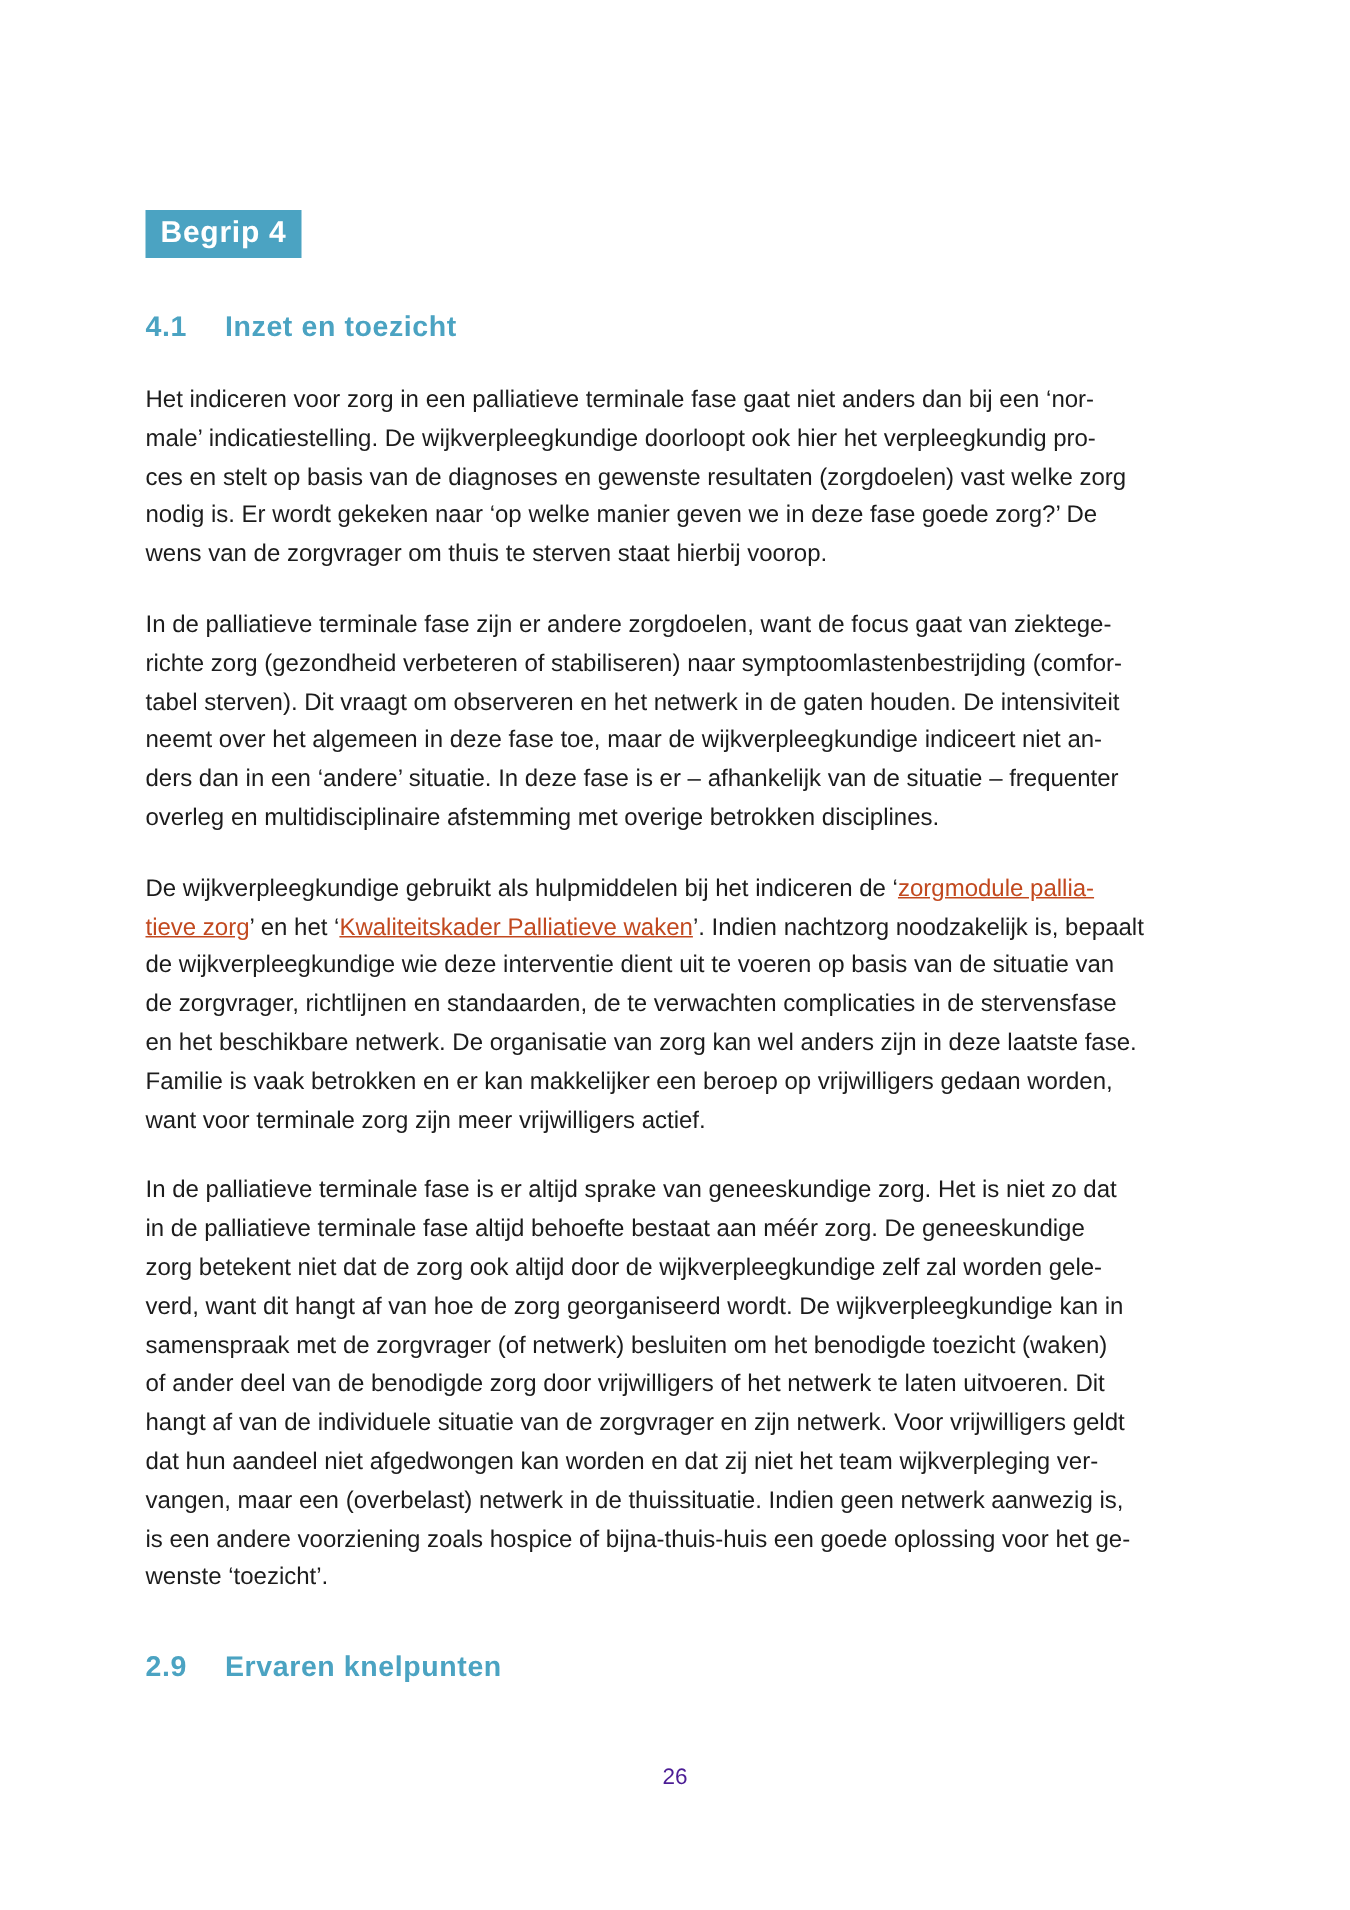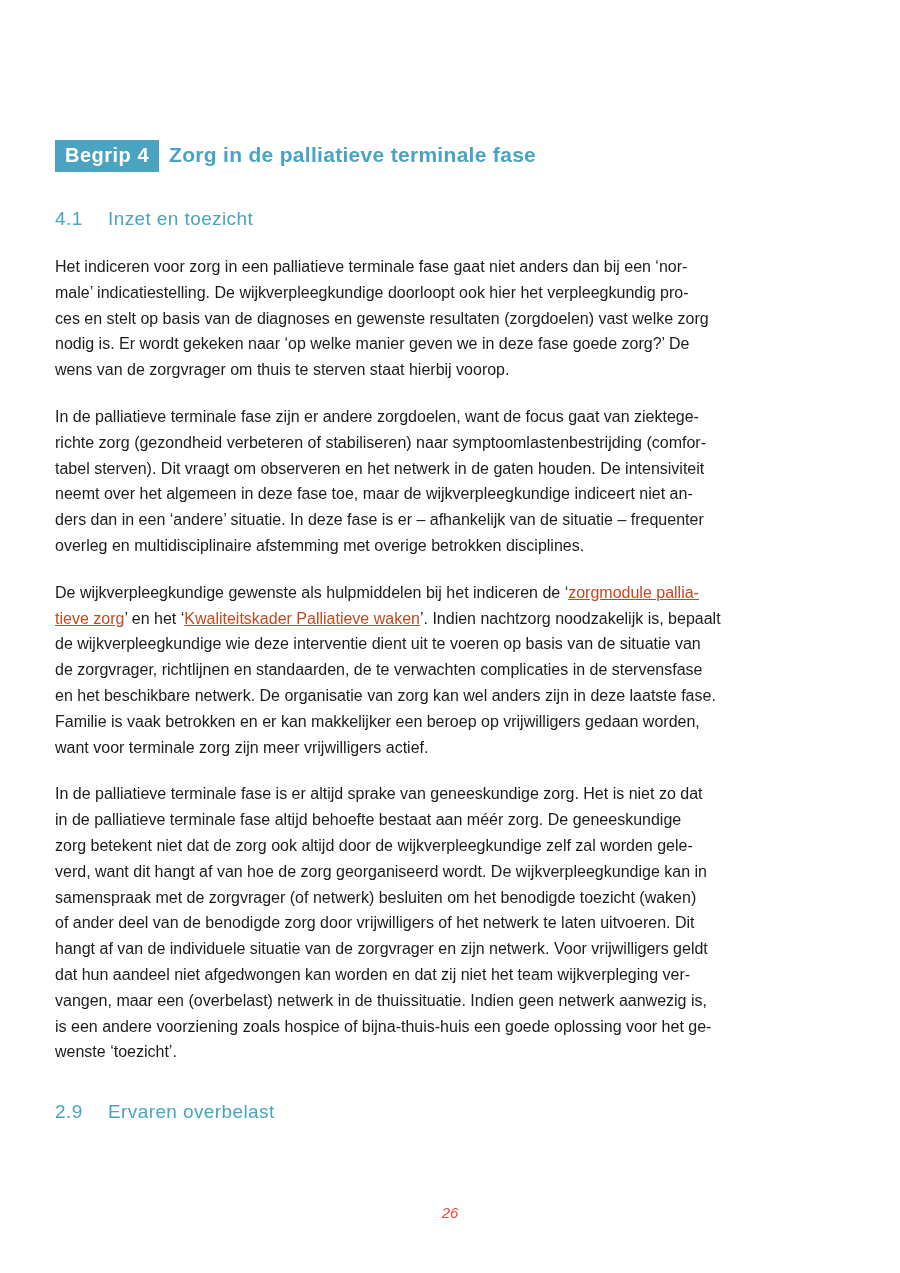--- a/index.html
+++ b/index.html
@@ -13,21 +13,21 @@
     width:900px;height:1273px;
     background:#ffffff;
     font-family:"Liberation Sans",sans-serif;
     color:var(--body);
     position:relative;
     overflow:hidden;
   }
   .page{
     position:relative;
     width:900px;height:1273px;
-    padding:140px 100px 0 55px;
+    padding:140px 100px 0 97px;
   }
   
   .chapter-header{
     display:flex;
     align-items:baseline;
     margin:0 0 13px 0;
   }
   .begrip-badge{
     display:inline-block;
     background:var(--teal);
@@ -42,21 +42,21 @@
     color:var(--teal);
     font-size:21px;
     font-weight:bold;
     margin-left:10px;
     letter-spacing:.3px;
   }
   
   .section-heading{
     color:var(--teal);
     font-size:19px;
-    font-weight:normal;
+    font-weight:bold;
     margin:36px 0 24px 0;
     letter-spacing:.4px;
   }
   .sec-num{
     display:inline-block;
     min-width:53px;
   }
   
   .body-par{
     font-size:16px;
@@ -68,74 +68,72 @@
   .doc-link{
     color:var(--link);
     text-decoration:underline;
     text-decoration-color:var(--link);
     cursor:pointer;
   }
   
   .footer{
     position:absolute;
     left:0;right:0;
-    top:1204px;
+    top:1176px;
     text-align:center;
     font-size:15px;
-    color:#ef4444;
-    font-style:italic;
+    color:#4c1d95;
   }
 </style>
 </head>
 <body>
 
 <div class="page">
 
   <div class="chapter-header">
     <span class="begrip-badge">Begrip 4</span>
-    <span class="chapter-title">Zorg in de palliatieve terminale fase</span>
   </div>
 
   <div class="section-heading">
     <span class="sec-num">4.1</span><span>Inzet en toezicht</span>
   </div>
 
   <div id="paragraphs">
       <p class="body-par"><span>Het indiceren voor zorg in een palliatieve terminale fase gaat niet anders dan bij een ‘nor-
 male’ indicatiestelling. De wijkverpleegkundige doorloopt ook hier het verpleegkundig pro-
 ces en stelt op basis van de diagnoses en gewenste resultaten (zorgdoelen) vast welke zorg
 nodig is. Er wordt gekeken naar ‘op welke manier geven we in deze fase goede zorg?’ De
 wens van de zorgvrager om thuis te sterven staat hierbij voorop.</span></p>
       <p class="body-par"><span>In de palliatieve terminale fase zijn er andere zorgdoelen, want de focus gaat van ziektege-
 richte zorg (gezondheid verbeteren of stabiliseren) naar symptoomlastenbestrijding (comfor-
 tabel sterven). Dit vraagt om observeren en het netwerk in de gaten houden. De intensiviteit
 neemt over het algemeen in deze fase toe, maar de wijkverpleegkundige indiceert niet an-
 ders dan in een ‘andere’ situatie. In deze fase is er – afhankelijk van de situatie – frequenter
 overleg en multidisciplinaire afstemming met overige betrokken disciplines.</span></p>
-      <p class="body-par"><span>De wijkverpleegkundige gewenste als hulpmiddelen bij het indiceren de ‘</span><a class="doc-link" href="#">zorgmodule pallia-
+      <p class="body-par"><span>De wijkverpleegkundige gebruikt als hulpmiddelen bij het indiceren de ‘</span><a class="doc-link" href="#">zorgmodule pallia-
 tieve zorg</a><span>’ en het ‘</span><a class="doc-link" href="#">Kwaliteitskader Palliatieve waken</a><span>’. Indien nachtzorg noodzakelijk is, bepaalt
 de wijkverpleegkundige wie deze interventie dient uit te voeren op basis van de situatie van
 de zorgvrager, richtlijnen en standaarden, de te verwachten complicaties in de stervensfase
 en het beschikbare netwerk. De organisatie van zorg kan wel anders zijn in deze laatste fase.
 Familie is vaak betrokken en er kan makkelijker een beroep op vrijwilligers gedaan worden,
 want voor terminale zorg zijn meer vrijwilligers actief.</span></p>
       <p class="body-par"><span>In de palliatieve terminale fase is er altijd sprake van geneeskundige zorg. Het is niet zo dat
 in de palliatieve terminale fase altijd behoefte bestaat aan méér zorg. De geneeskundige
 zorg betekent niet dat de zorg ook altijd door de wijkverpleegkundige zelf zal worden gele-
 verd, want dit hangt af van hoe de zorg georganiseerd wordt. De wijkverpleegkundige kan in
 samenspraak met de zorgvrager (of netwerk) besluiten om het benodigde toezicht (waken)
 of ander deel van de benodigde zorg door vrijwilligers of het netwerk te laten uitvoeren. Dit
 hangt af van de individuele situatie van de zorgvrager en zijn netwerk. Voor vrijwilligers geldt
 dat hun aandeel niet afgedwongen kan worden en dat zij niet het team wijkverpleging ver-
 vangen, maar een (overbelast) netwerk in de thuissituatie. Indien geen netwerk aanwezig is,
 is een andere voorziening zoals hospice of bijna-thuis-huis een goede oplossing voor het ge-
 wenste ‘toezicht’.</span></p>
     </div>
 
   <div class="section-heading">
-    <span class="sec-num">2.9</span><span>Ervaren overbelast</span>
+    <span class="sec-num">2.9</span><span>Ervaren knelpunten</span>
   </div>
 
   <div class="footer">
     <span>26</span>
   </div>
 
 </div>
 
 </body></html>

